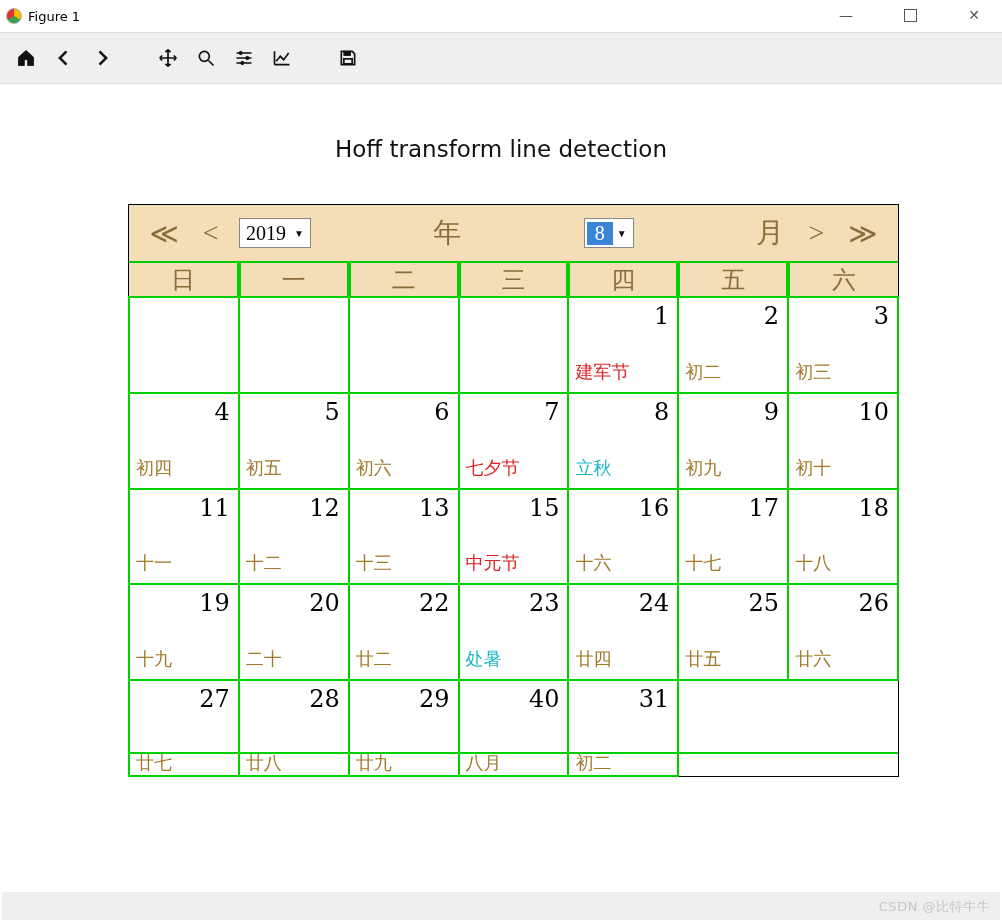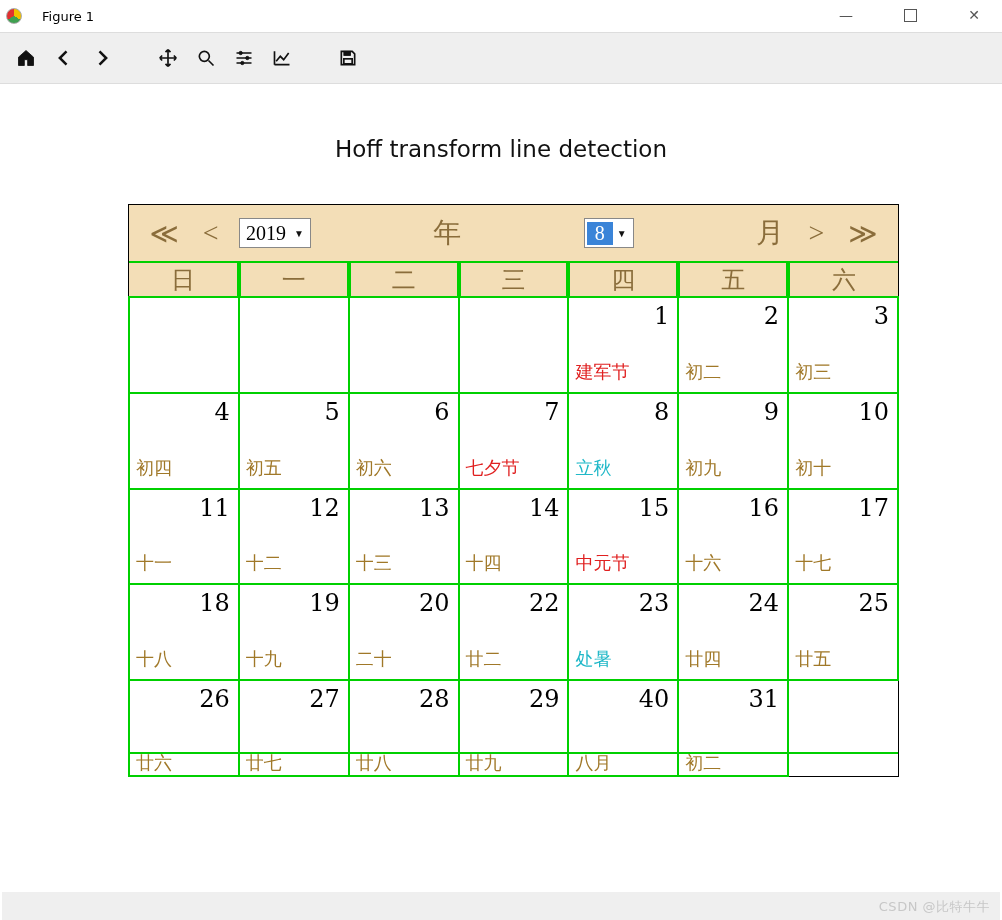--- a/index.html
+++ b/index.html
@@ -1,20 +1,20 @@
 <!DOCTYPE html>
 <html><head>
 <meta charset="utf-8">
 <style>
   * { box-sizing: border-box; margin: 0; padding: 0; }
   html, body { width: 1002px; height: 920px; font-family: "DejaVu Sans", Arial, sans-serif; background: #fff; overflow: hidden; }
 
   
   .titlebar { height: 32px; display:flex; align-items:center; justify-content:space-between; padding:0 10px 0 6px; background:#fff; color:#000; }
-  .titlebar-left { display:flex; align-items:center; gap:20px; }
+  .titlebar-left { display:flex; align-items:center; gap:6px; }
   .app-icon { width:16px; height:16px; border-radius:50%; background:
     conic-gradient(#f0c000 0 120deg, #3fa050 120deg 240deg, #e03030 240deg 360deg);
     border:1px solid #aaa; }
   .title-text { font-size:13px; color:#000; }
   .win-btns { display:flex; gap:28px; color:#555; font-size:14px; }
   .win-btn { width:36px; text-align:center; line-height:30px; }
   .win-btn.min::before{content:"—";}
   .win-btn.max{ position:relative; }
   .win-btn.max::before{content:""; display:inline-block; width:11px; height:11px; border:1px solid #555; margin-top:9px;}
   .win-btn.close::before{content:"✕";}
@@ -225,24 +225,20 @@
       </div>
       <div class="cell">
         <div class="daynum">12</div>
         <div class="sub c-brown">十二</div>
       </div>
       <div class="cell">
         <div class="daynum">13</div>
         <div class="sub c-brown">十三</div>
       </div>
       <div class="cell">
-        <div class="daynum">14</div>
-        <div class="sub c-brown">十四</div>
-      </div>
-      <div class="cell">
         <div class="daynum">15</div>
         <div class="sub c-red">中元节</div>
       </div>
       <div class="cell">
         <div class="daynum">16</div>
         <div class="sub c-brown">十六</div>
       </div>
       <div class="cell">
         <div class="daynum">17</div>
         <div class="sub c-brown">十七</div>

